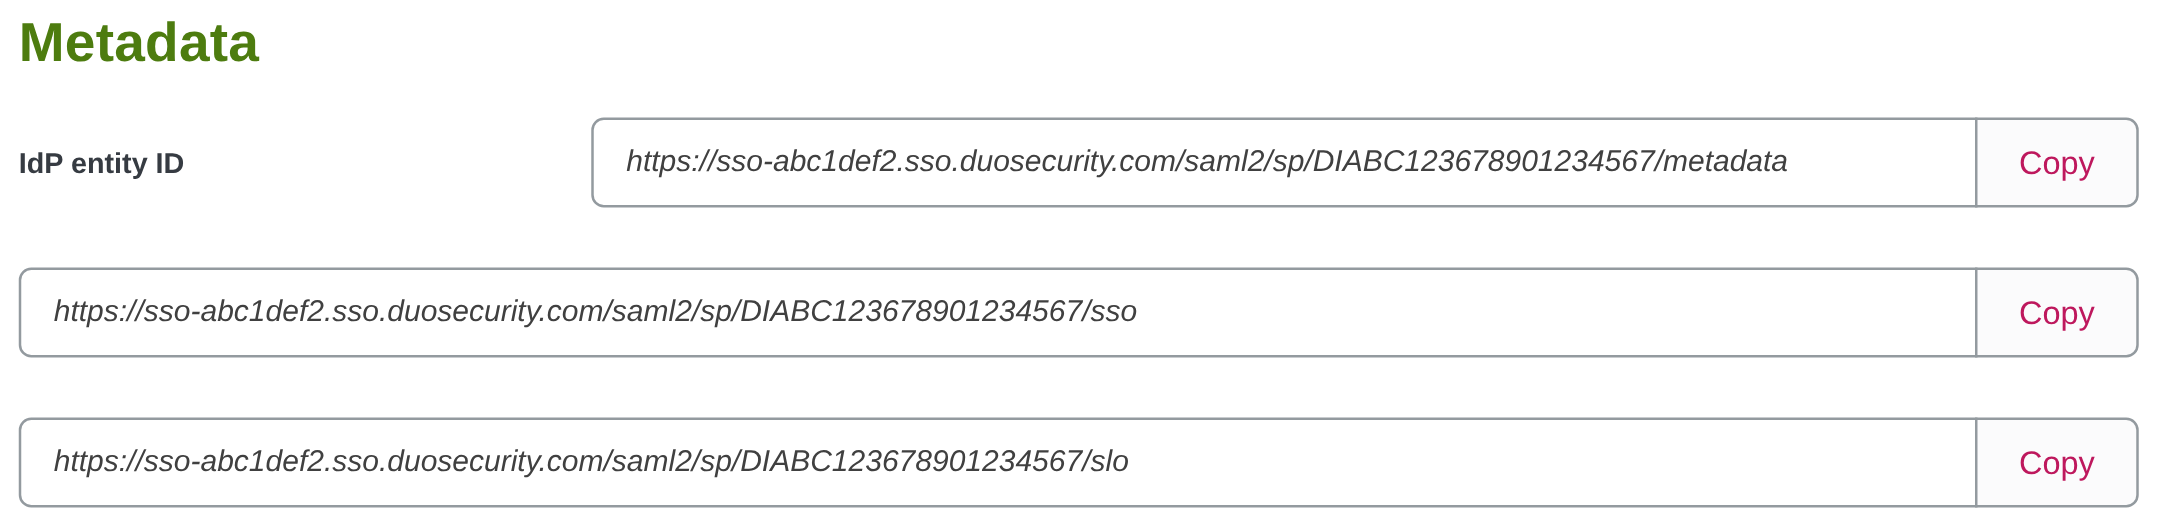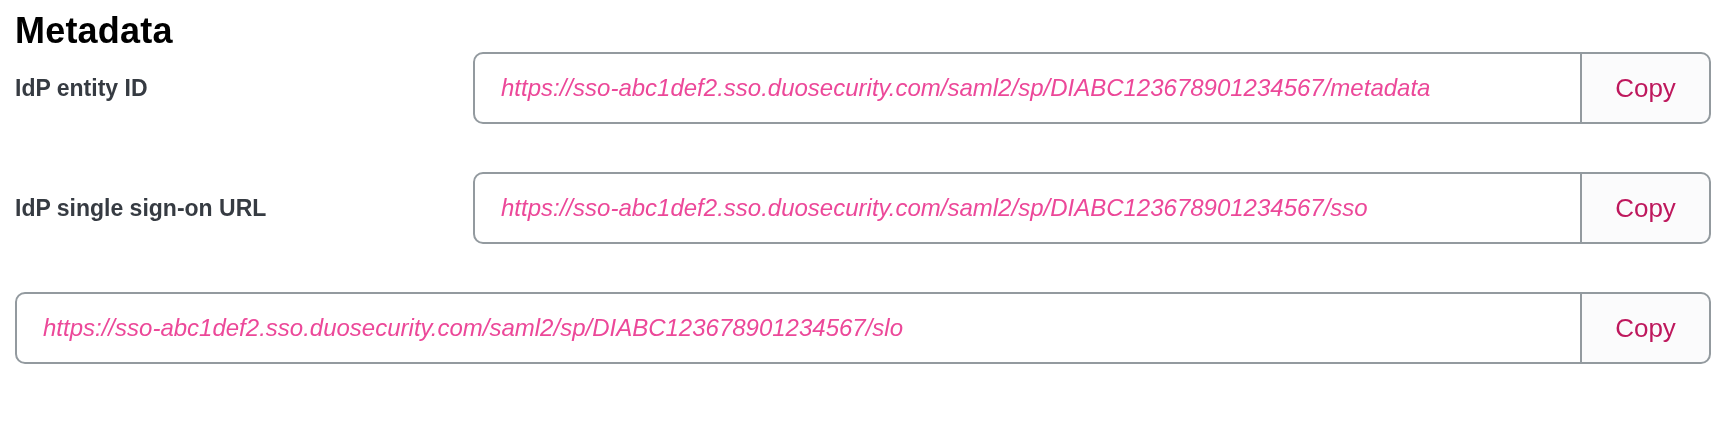--- a/index.html
+++ b/index.html
@@ -8,24 +8,25 @@
     height: 424px;
     background: #ffffff;
     font-family: "Liberation Sans", "DejaVu Sans", sans-serif;
     overflow: hidden;
   }
   .page {
     padding: 10px 19px 0 15px;
     width: 1730px;
   }
   .section-title {
-    font-size: 36px;
+    font-size: 44px;
     font-weight: bold;
-    color: #000000;
+    color: #4d7c0f;
     letter-spacing: 0.2px;
+    margin-bottom: 34px;
   }
   .field-row {
     display: flex;
     align-items: center;
     margin-bottom: 48px;
     gap: 40px;
   }
   .field-row:last-child { margin-bottom: 0; }
   .field-label {
     width: 418px;
@@ -43,21 +44,21 @@
   .url-input {
     flex: 1 1 auto;
     min-width: 0;
     height: 72px;
     border: 2px solid #939a9f;
     border-radius: 10px 0 0 10px;
     padding: 0 26px;
     font-family: "Liberation Sans", "DejaVu Sans", sans-serif;
     font-size: 24px;
     font-style: italic;
-    color: #ec4899;
+    color: #404040;
     background: #ffffff;
     outline: none;
   }
   .copy-btn {
     flex: 0 0 131px;
     width: 131px;
     height: 72px;
     margin-left: -2px;
     border: 2px solid #939a9f;
     border-radius: 0 10px 10px 0;
@@ -77,21 +78,20 @@
 
   <div class="field-row">
     <div class="field-label">IdP entity ID</div>
     <div class="input-group">
       <input class="url-input" type="text" readonly="" value="https://sso-abc1def2.sso.duosecurity.com/saml2/sp/DIABC123678901234567/metadata" style="">
       <button class="copy-btn">Copy</button>
     </div>
   </div>
 
   <div class="field-row">
-    <div class="field-label">IdP single sign-on URL</div>
     <div class="input-group">
       <input class="url-input" type="text" readonly="" value="https://sso-abc1def2.sso.duosecurity.com/saml2/sp/DIABC123678901234567/sso" style="">
       <button class="copy-btn">Copy</button>
     </div>
   </div>
 
   <div class="field-row">
     <div class="input-group">
       <input class="url-input" type="text" readonly="" value="https://sso-abc1def2.sso.duosecurity.com/saml2/sp/DIABC123678901234567/slo" style="">
       <button class="copy-btn">Copy</button>

